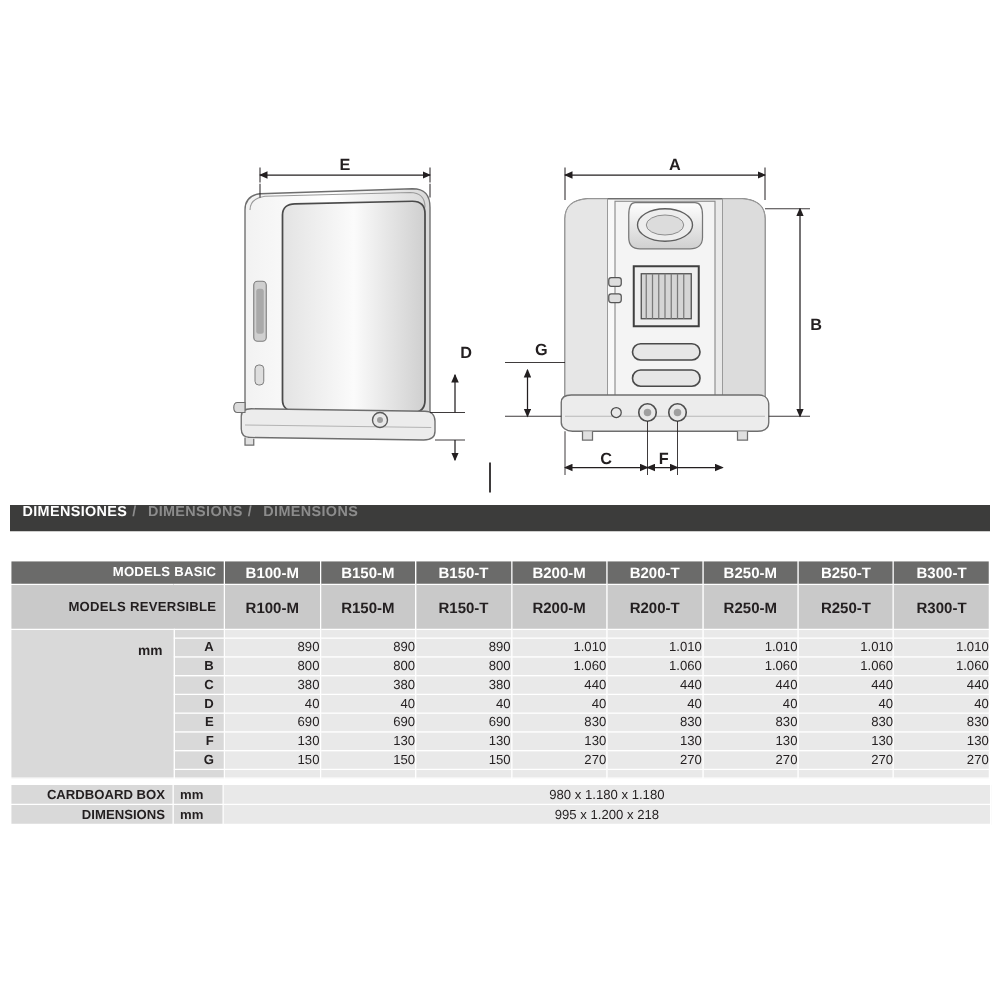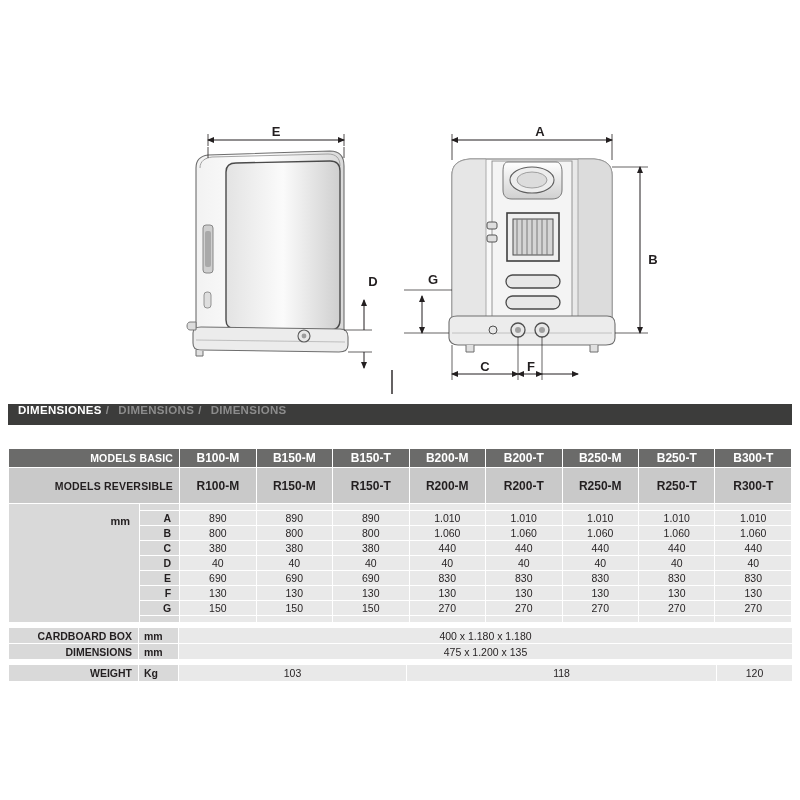--- a/index.html
+++ b/index.html
@@ -81,21 +81,21 @@
   .dim-letter {
     background: #d9d9d9;
     font-weight: bold;
     text-align: right;
     padding-right: 8px;
     height: 15px;
     font-size: 10.5px;
   }
   .dim-val {
     background: #e9e9e9;
-    text-align: center;
+    text-align: right;
     height: 15px;
     font-size: 10.5px;
   }
   .spacer-row td { background:#e9e9e9; height:7px; border:1px solid #fff; }
   .spacer-row td.left { background:#d9d9d9; }
 
   .btable { table-layout: fixed; margin-top: 4px; }
   .btable td { border: 1px solid #ffffff; height: 16px; }
   .b-label {
     background: #d9d9d9;
@@ -430,43 +430,25 @@
     <table class="btable">
       <colgroup>
         <col style="width:130px">
         <col style="width:40px">
         <col style="width:614px">
       </colgroup>
       <tbody>
         <tr>
           <td class="b-label">CARDBOARD BOX</td>
           <td class="b-unit">mm</td>
-          <td class="b-val">400 x 1.180 x 1.180</td>
+          <td class="b-val">980 x 1.180 x 1.180</td>
         </tr>
         <tr>
           <td class="b-label">DIMENSIONS</td>
           <td class="b-unit">mm</td>
-          <td class="b-val">475  x 1.200 x 135</td>
+          <td class="b-val">995  x 1.200 x 218</td>
         </tr>
       </tbody>
     </table>
 
-    <table class="wtable">
-      <colgroup>
-        <col style="width:130px">
-        <col style="width:40px">
-        <col style="width:228px">
-        <col style="width:310px">
-        <col style="width:76px">
-      </colgroup>
-      <tbody>
-        <tr>
-          <td class="b-label">WEIGHT</td>
-          <td class="b-unit">Kg</td>
-          <td class="b-val">103</td>
-          <td class="b-val">118</td>
-          <td class="b-val">120</td>
-        </tr>
-      </tbody>
-    </table>
 
   </div>
 </div>
 
 </body></html>

